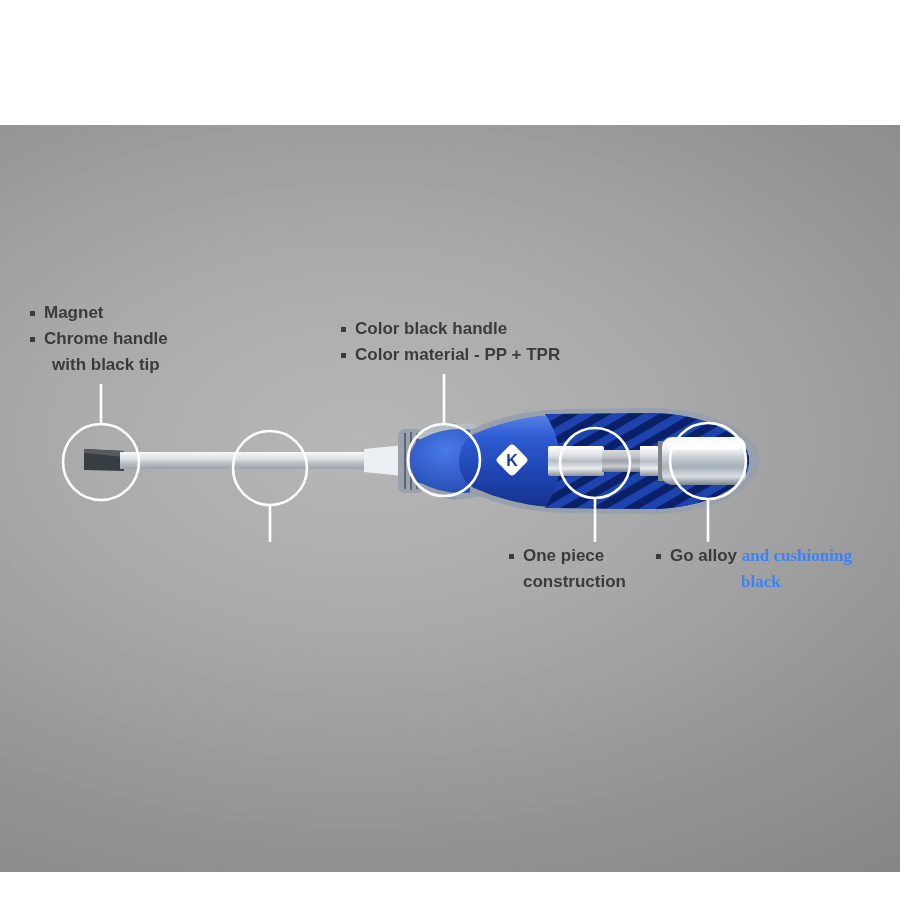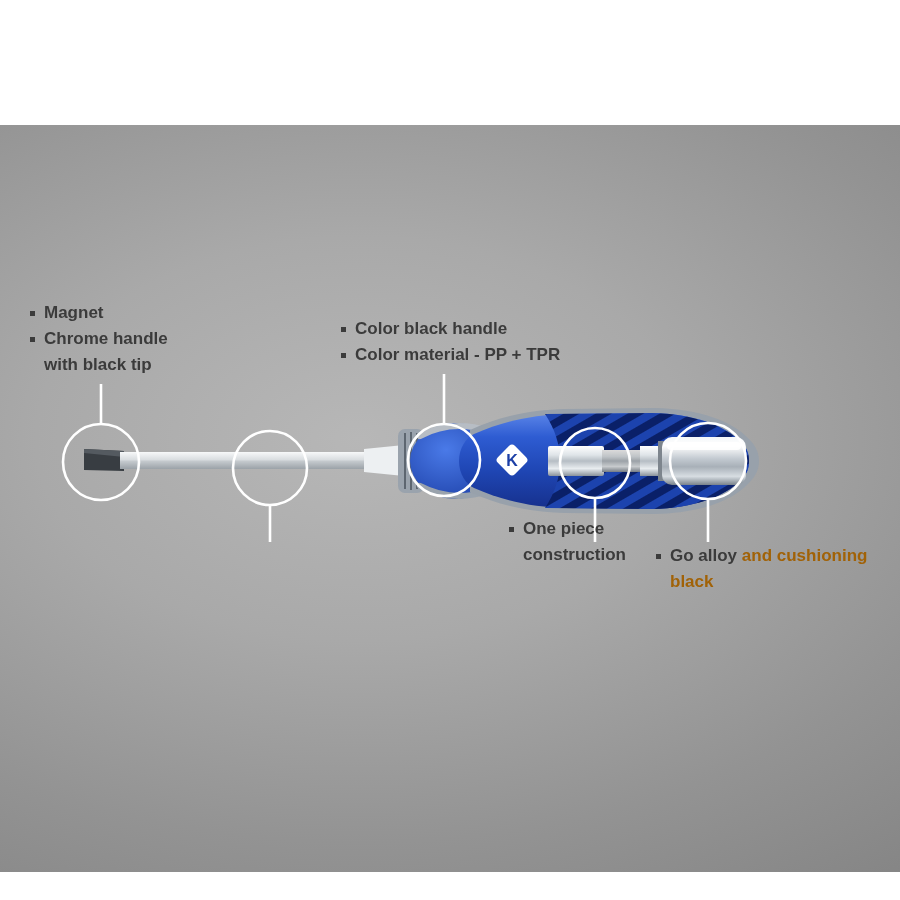--- a/index.html
+++ b/index.html
@@ -7,22 +7,22 @@
           font-family:"Liberation Sans",sans-serif;}
   .gray-area{position:absolute;left:0;top:125px;width:900px;height:747px;
       background:radial-gradient(ellipse 120% 90% at 40% 42%, #b7b7b7 0%, #a9a9a9 30%, #939393 60%, #7a7a7a 100%);}
   .band{position:absolute;left:0;width:900px;background:#ffffff;}
   .band.top{top:0;height:125px;}
   .band.bottom{top:872px;height:28px;}
   svg.fig{position:absolute;left:0;top:0;width:900px;height:900px;pointer-events:none;}
   .label{position:absolute;font-size:17px;font-weight:600;color:#3b3b3b;line-height:26px;white-space:nowrap;}
   .lbl-line{display:block;}
   .bullet{display:inline-block;width:5px;height:5px;background:#3b3b3b;margin-right:9px;vertical-align:2px;}
-  .indent{padding-left:14px;}
-  .white-text{color:#a16207;}
+  .indent{padding-left:14px;text-align:center;}
+  .white-text{color:#3b82f6;font-family:Liberation Serif, serif;}
 </style>
 </head>
 <body>
 
 <div class="canvas">
 
   <div class="band top"></div>
   <div class="gray-area"></div>
   <div class="band bottom"></div>
 
@@ -140,21 +140,21 @@
   </div>
 
   <div class="label" style="left:341px;top:316px;">
     <span class="lbl-line"><span class="bullet"></span><span>Color black handle</span></span>
     <span class="lbl-line"><span class="bullet"></span><span>Color material - PP + TPR</span></span>
   </div>
 
   <div class="label" style="left:194px;top:543px;">
   </div>
 
-  <div class="label" style="left:509px;top:516px;">
+  <div class="label" style="left:509px;top:543px;">
     <span class="lbl-line"><span class="bullet"></span><span>One piece</span></span>
     <span class="lbl-line indent"><span>construction</span></span>
   </div>
 
   <div class="label" style="left:656px;top:543px;">
     <span class="lbl-line"><span class="bullet"></span><span>Go alloy</span>&nbsp;<span class="white-text">and cushioning</span></span>
     <span class="lbl-line indent"><span class="white-text">black</span></span>
   </div>
 
 </div>

